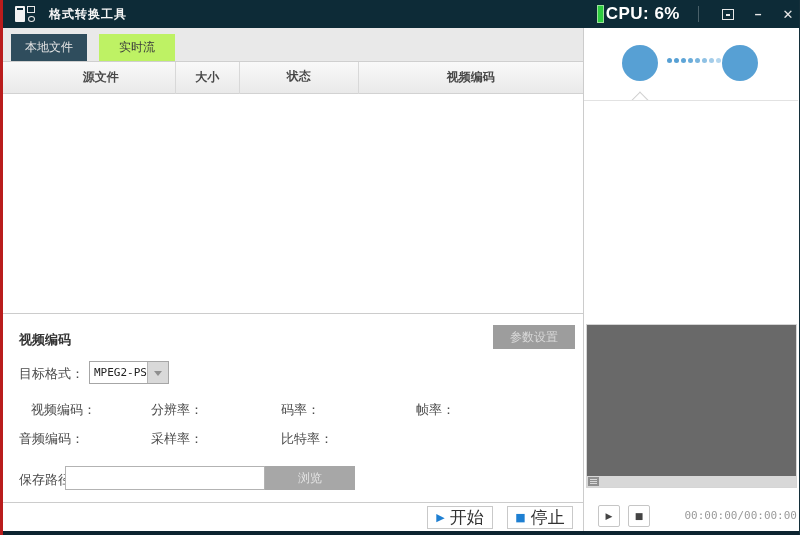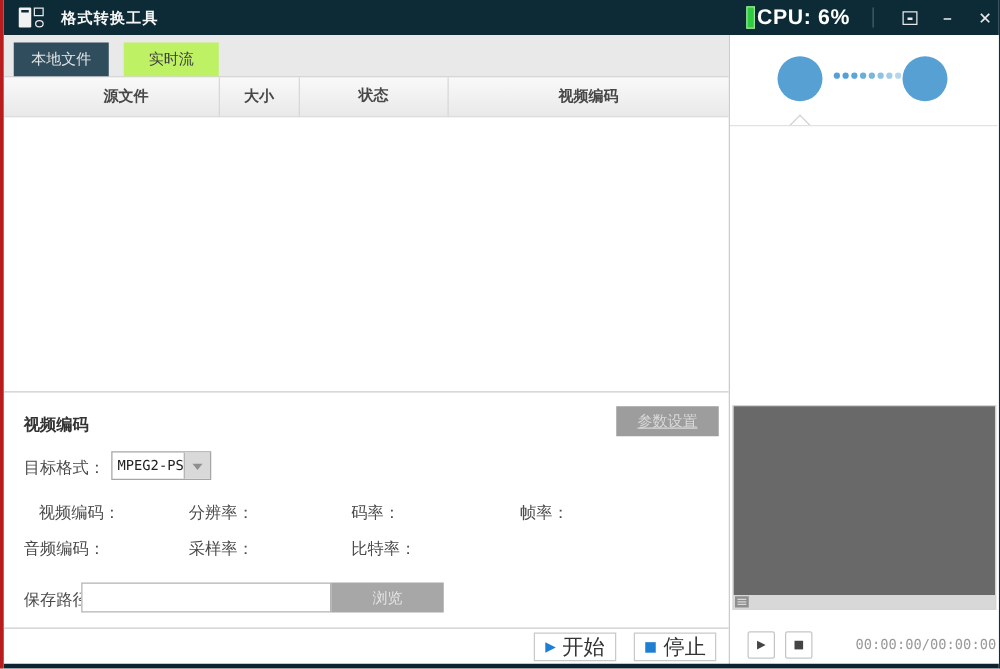--- a/index.html
+++ b/index.html
@@ -43,21 +43,21 @@
   .th { height:32px; line-height:31px; text-align:center; font-size:12px; font-weight:bold; color:#484848;
         border-right:1px solid #d8d8d8; }
   .th:nth-child(1){ width:155px; } .th:nth-child(2){ width:67px; } .th:nth-child(3){ width:124px;font-family:Liberation Mono, monospace; }
   .th:nth-child(4){ width:234px; border-right:none; }
   .filelist { position:absolute; left:0; top:94px; width:580px; height:220px; background:#fff; border-bottom:1px solid #cccccc; }
 
   
   .settings { position:absolute; left:0; top:315px; width:580px; height:188px; background:#fff; border-bottom:1px solid #cccccc; }
   .sec-title { position:absolute; left:16px; top:16px; font-size:13px; font-weight:bold; color:#333; }
   .params-btn { position:absolute; right:8px; top:10px; width:82px; height:24px; background:#9d9d9d; border:none;
-                color:#d8d8d8; font-size:12px; cursor:pointer; font-family:"Liberation Sans", sans-serif;text-decoration:underline; }
+                color:#d8d8d8; font-size:12px; cursor:pointer; font-family:"Liberation Sans", sans-serif; }
   .lbl { position:absolute; font-size:13px; color:#4a4a4a; }
   .combo { position:absolute; left:86px; top:46px; width:80px; height:23px; border:1px solid #a6a6a6; background:#fff; display:flex; cursor:pointer; }
   .combo-val { flex:1; font-family:"DejaVu Sans Mono", monospace; font-size:11px; color:#222; line-height:21px; padding-left:4px; }
   .combo-btn { width:21px; height:21px; background:#d9d9d9; border-left:1px solid #b5b5b5; position:relative; }
   .combo-btn:after { content:""; position:absolute; left:6px; top:9px; border-left:4px solid transparent; border-right:4px solid transparent; border-top:5px solid #8f8f8f; }
   .path-input { position:absolute; left:62px; top:151px; width:200px; height:24px; border:1px solid #b3b3b3; background:#fff;
                 font-size:12px; padding:0 4px; font-family:"Liberation Sans", sans-serif; }
   .browse-btn { position:absolute; left:262px; top:151px; width:90px; height:24px; background:#a7a7a7; border:none;
                 color:#e3e3e3; font-size:12px; cursor:pointer; font-family:"Liberation Sans", sans-serif; }
 

